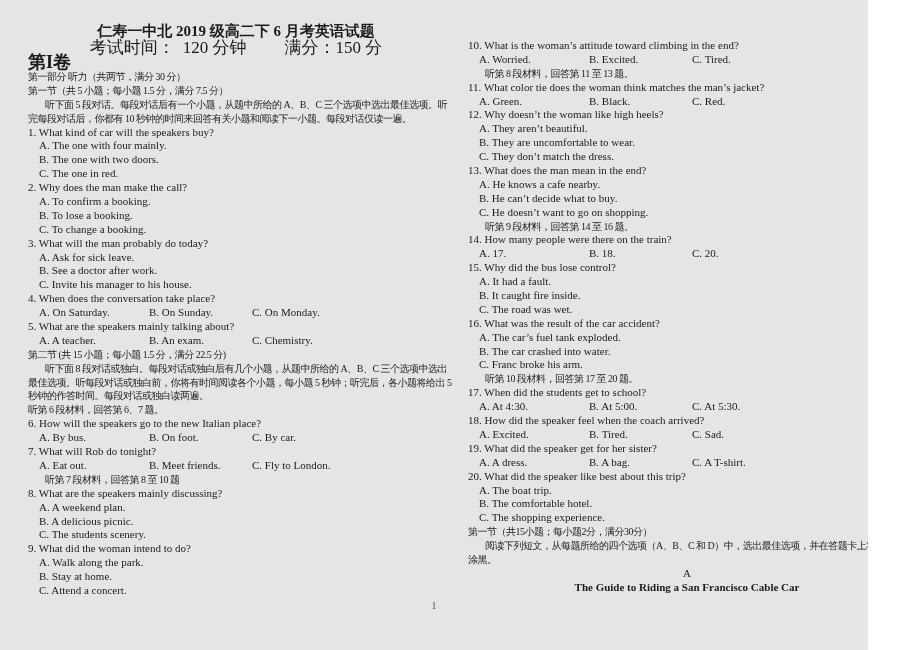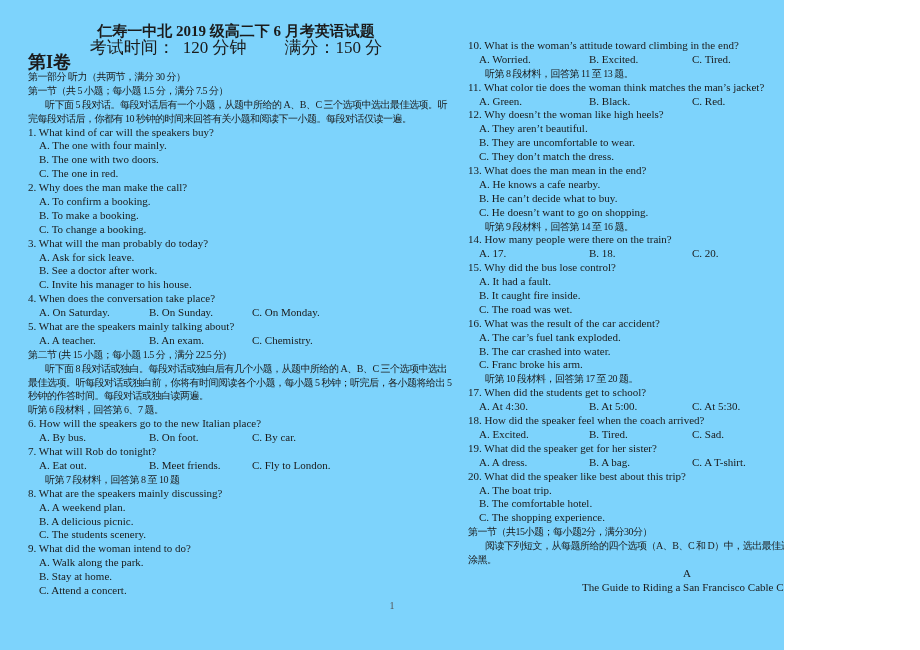--- a/index.html
+++ b/index.html
@@ -1,17 +1,17 @@
 <!DOCTYPE html>
 <html><head>
 <meta charset="utf-8">
 <style>
   html,body { margin:0; padding:0; background:#ffffff; }
   .page {
-    position:relative; width:784px; height:650px; background:#7dd3fc;
+    position:relative; width:868px; height:650px; background:#e5e5e5;
     font-family:"Liberation Serif","DejaVu Serif",serif;
     color:#1b1b1b; overflow:hidden;
   }
   .col { position:absolute; font-size:11px; }
   .col-left  { left:28px; top:22px; width:416px; }
   .col-right { left:468px; top:27px; width:438px;margin-top:12px; }
 
   .header { height:48px; }
   .h-title { text-align:center; font-size:15px; font-weight:bold; line-height:18px; white-space:nowrap; }
   .h-sub   { text-align:center; font-size:17px; line-height:15px; white-space:nowrap; }
@@ -21,21 +21,21 @@
 
   .line { line-height:13.9px; height:13.9px; white-space:nowrap; overflow:visible; }
   .line.sec, .line.p1, .line.p, .line.listen { font-size:10px; letter-spacing:-0.5px; }
   .line.p1, .line.listen { padding-left:17px; }
   .line.opt { padding-left:11px; }
   .line.optrow { padding-left:11px; display:flex; }
   .optcell { display:inline-block; }
   .optcell:nth-child(1) { width:110px; }
   .optcell:nth-child(2) { width:103px; }
   .line.center  { text-align:center; }
-  .line.centerb { text-align:center; font-weight:normal; }
+  .line.centerb { text-align:center; font-weight:bold; }
 
   .footer { position:absolute; left:0; right:0; top:600px; text-align:center;
             font-size:10px; color:#555; }
 </style>
 </head>
 <body>
 
 <div class="page">
   <div class="col col-left">
     <div class="header">
@@ -47,21 +47,21 @@
         <div class="line sec">第一部分 听力（共两节，满分 30 分）</div>
         <div class="line sec">第一节（共 5 小题；每小题 1.5 分，满分 7.5 分）</div>
         <div class="line p1">听下面 5 段对话。每段对话后有一个小题，从题中所给的 A、B、C 三个选项中选出最佳选项。听</div>
         <div class="line p">完每段对话后，你都有 10 秒钟的时间来回答有关小题和阅读下一小题。每段对话仅读一遍。</div>
         <div class="line q">1. What kind of car will the speakers buy?</div>
         <div class="line opt">A. The one with four mainly.</div>
         <div class="line opt">B. The one with two doors.</div>
         <div class="line opt">C. The one in red.</div>
         <div class="line q">2. Why does the man make the call?</div>
         <div class="line opt">A. To confirm a booking.</div>
-        <div class="line opt">B. To make a booking.</div>
+        <div class="line opt">B. To lose a booking.</div>
         <div class="line opt">C. To change a booking.</div>
         <div class="line q">3. What will the man probably do today?</div>
         <div class="line opt">A. Ask for sick leave.</div>
         <div class="line opt">B. See a doctor after work.</div>
         <div class="line opt">C. Invite his manager to his house.</div>
         <div class="line q">4. When does the conversation take place?</div>
         <div class="line optrow">
           <span class="optcell">A. On Saturday.</span>
           <span class="optcell">B. On Sunday.</span>
           <span class="optcell">C. On Monday.</span>

